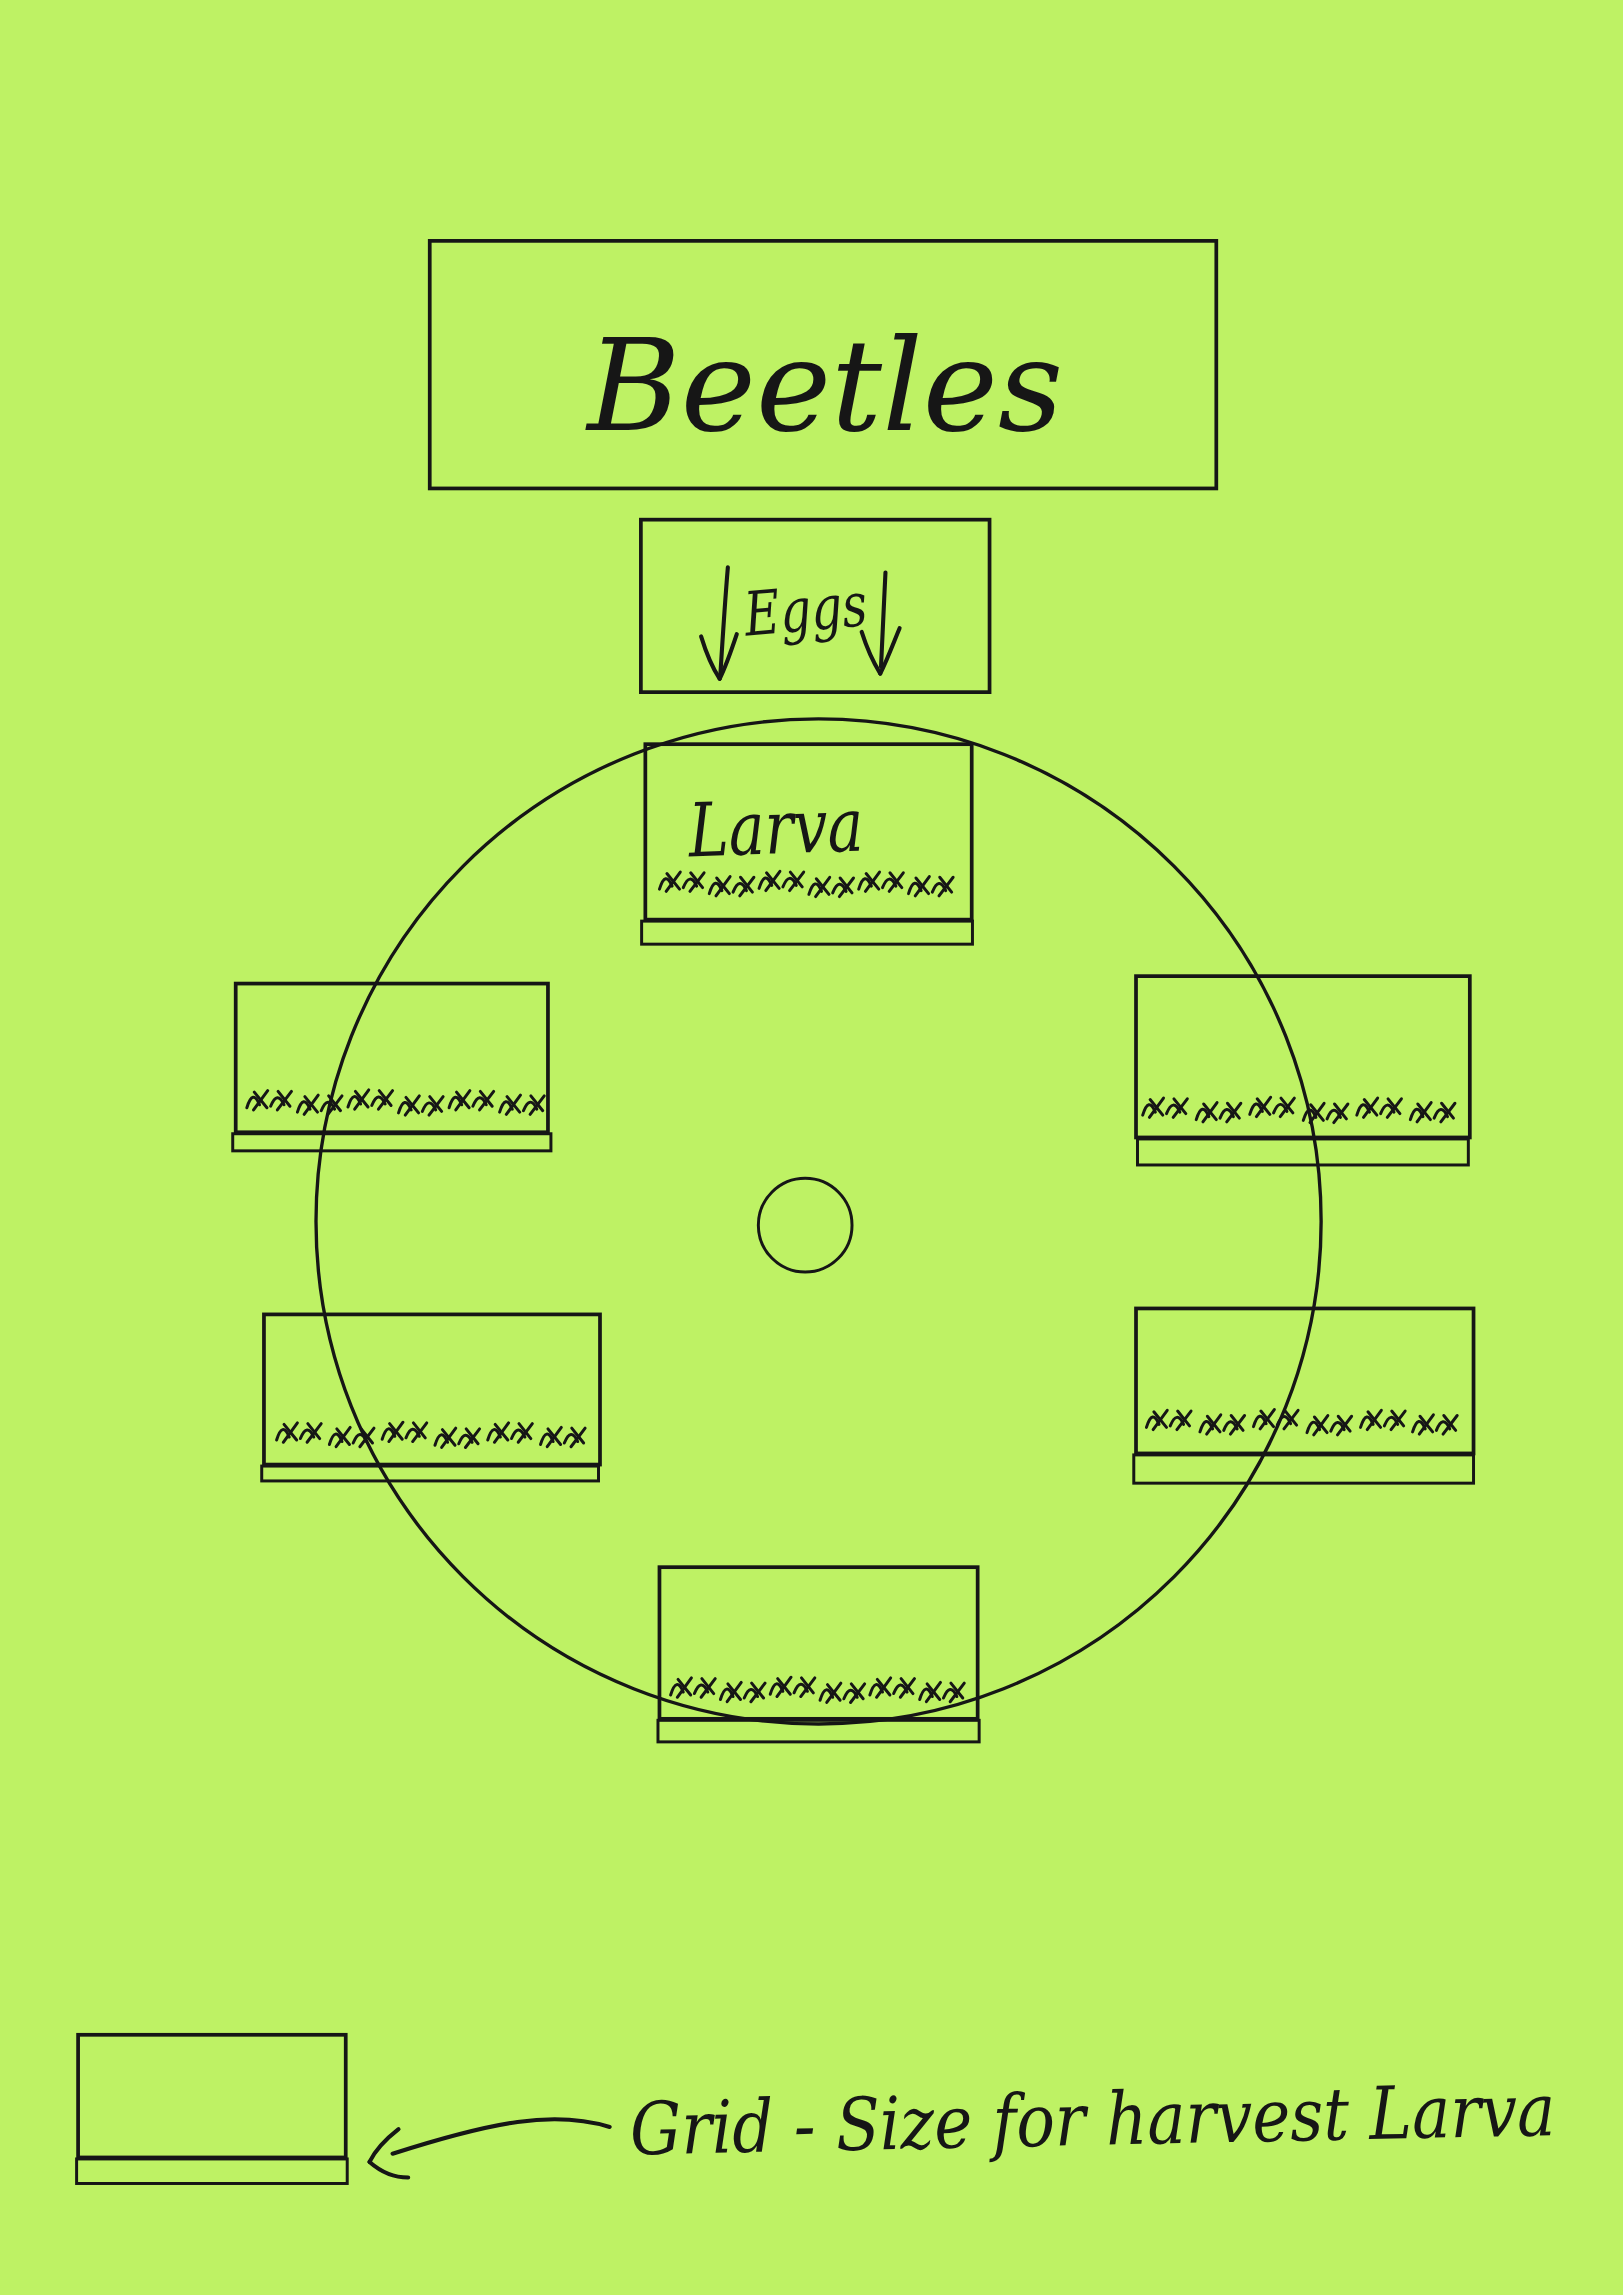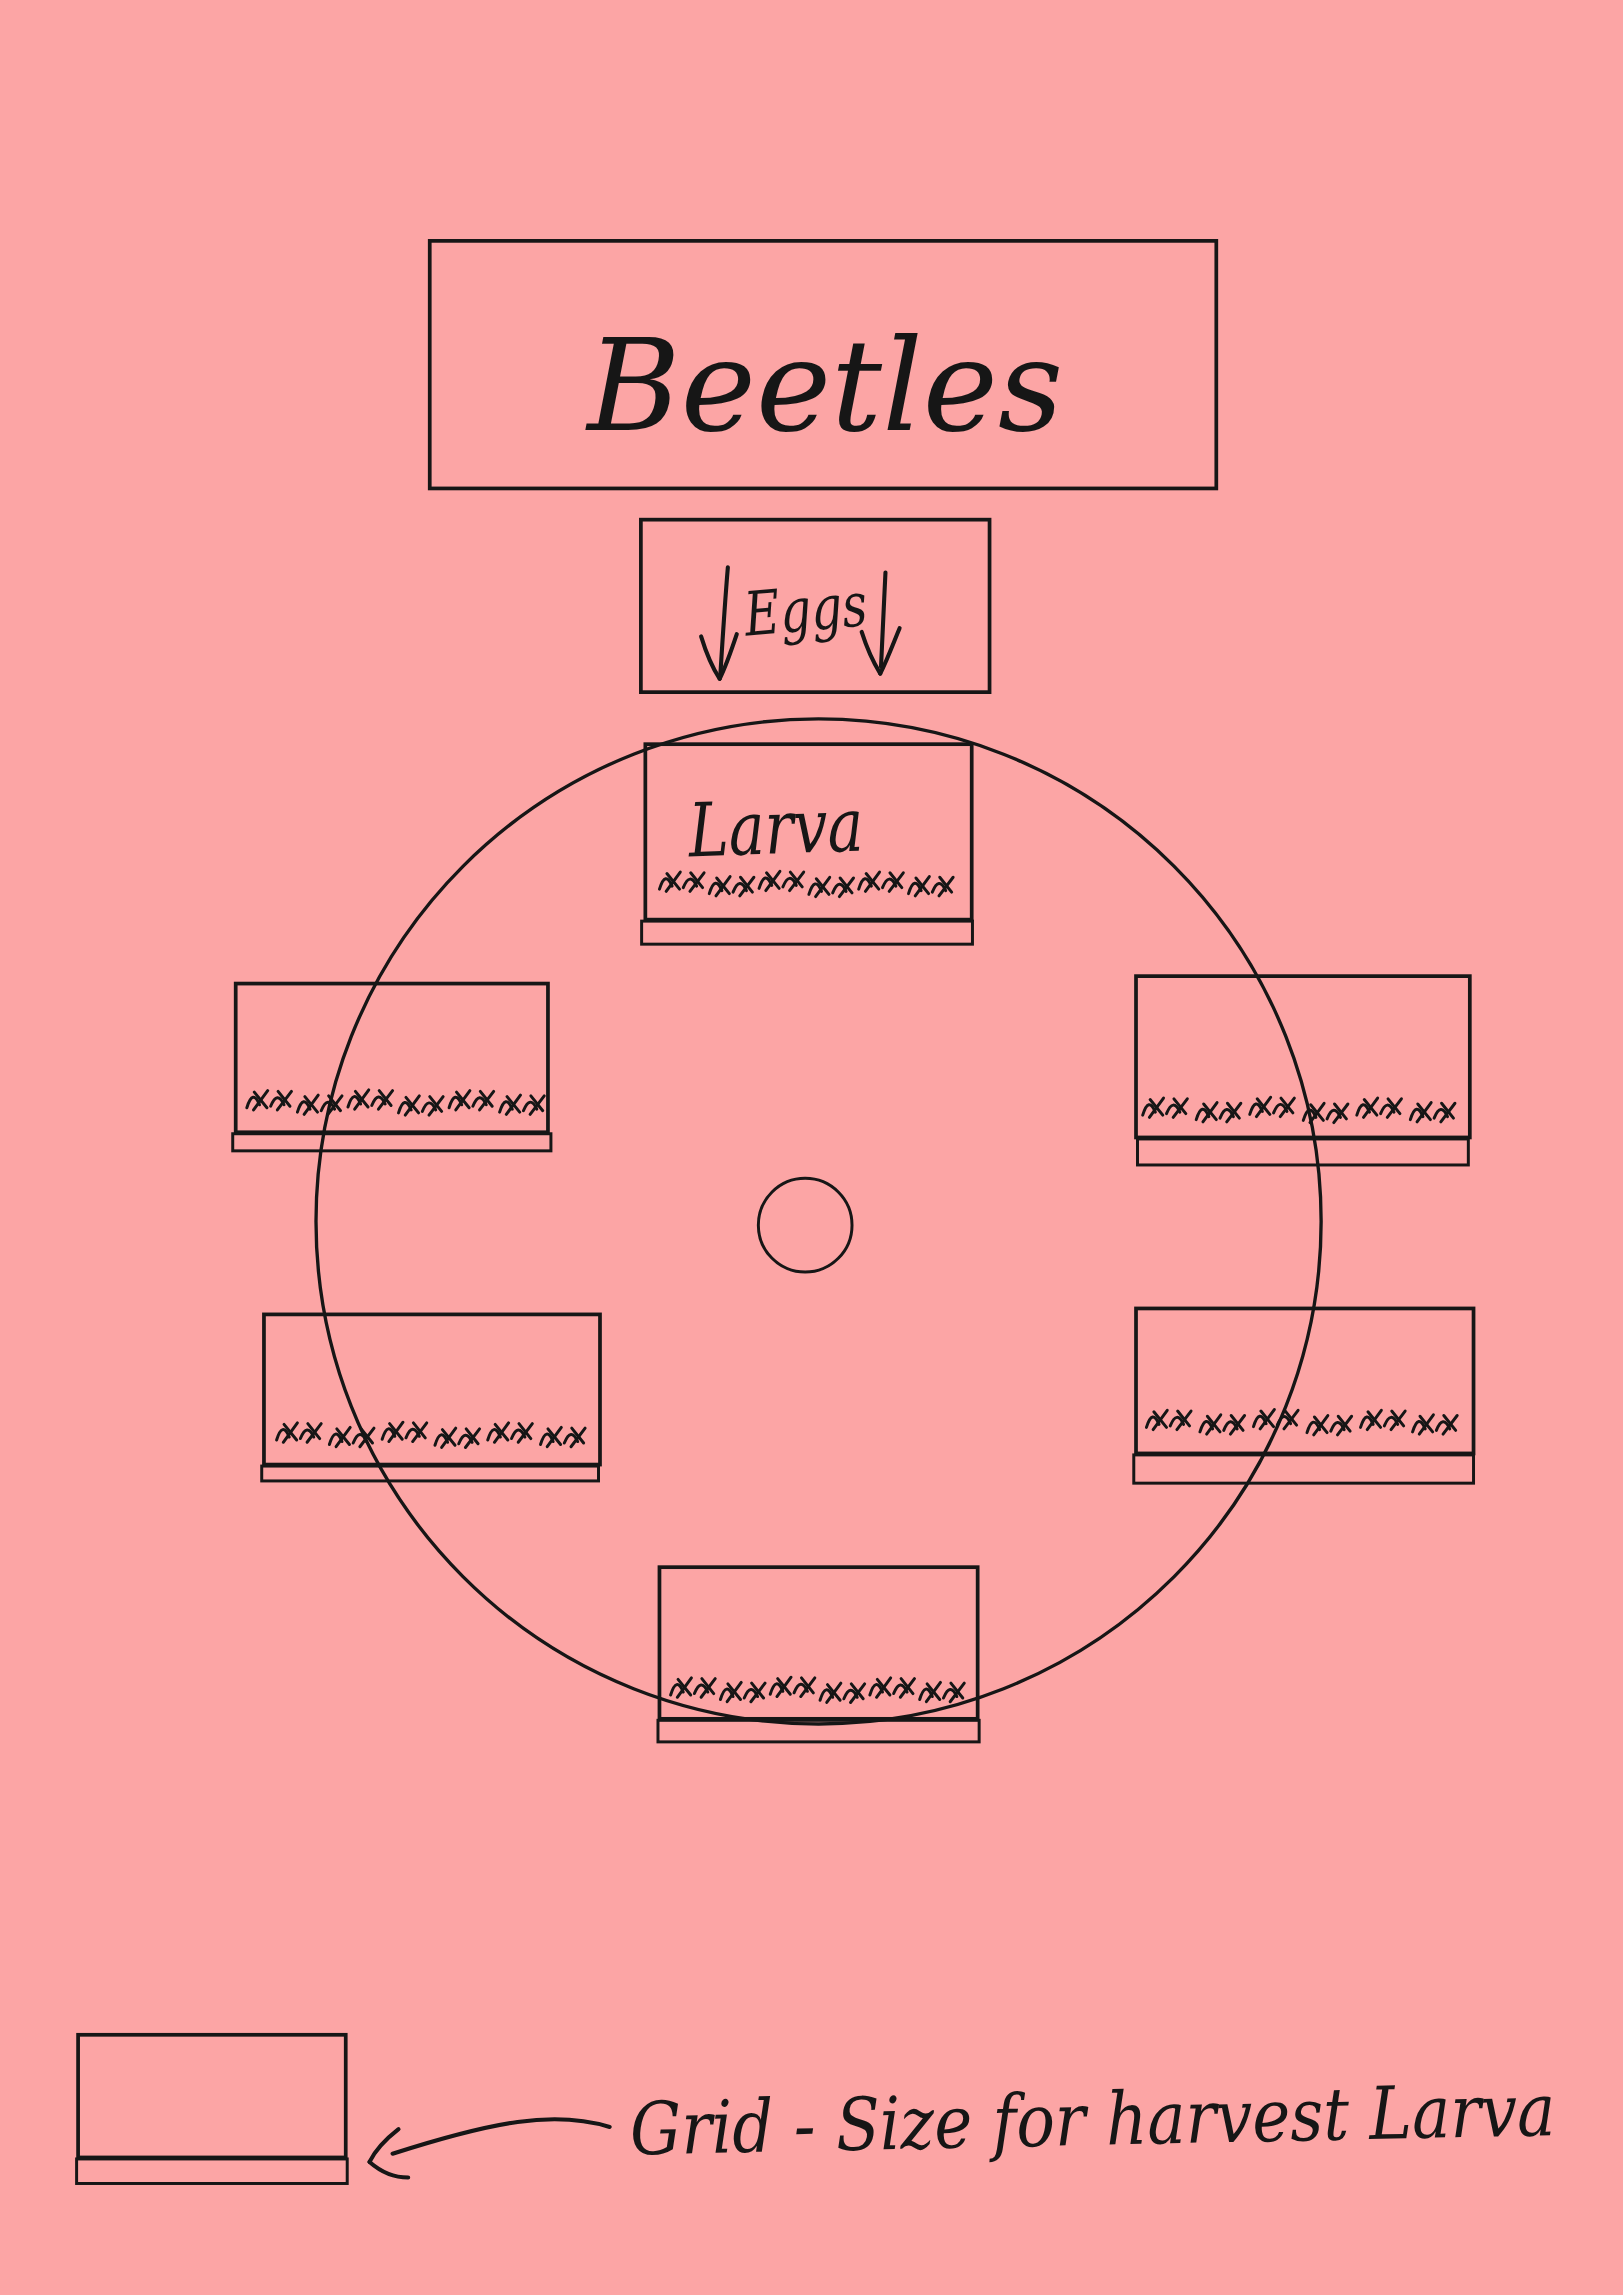--- a/index.html
+++ b/index.html
@@ -1,21 +1,21 @@
 <!DOCTYPE html>
 <html style="font-size:12px"><head>
 <meta charset="utf-8">
 <title>Beetles</title>
 <style>
   html, body { margin: 0; padding: 0; background: #ffffff; }
   .canvas {
     position: relative;
     width: 1623px;
     height: 2295px;
-    background: #fca5a5;
+    background: #bef264;
     overflow: hidden;
   }
   svg { display: block; }
   .hand {
     font-family: "DejaVu Serif", serif;
     font-style: italic;
     fill: #161616;
   }
   .title-text   { font-size: 172px; }
   .eggs-text    { font-size: 82px;  }

